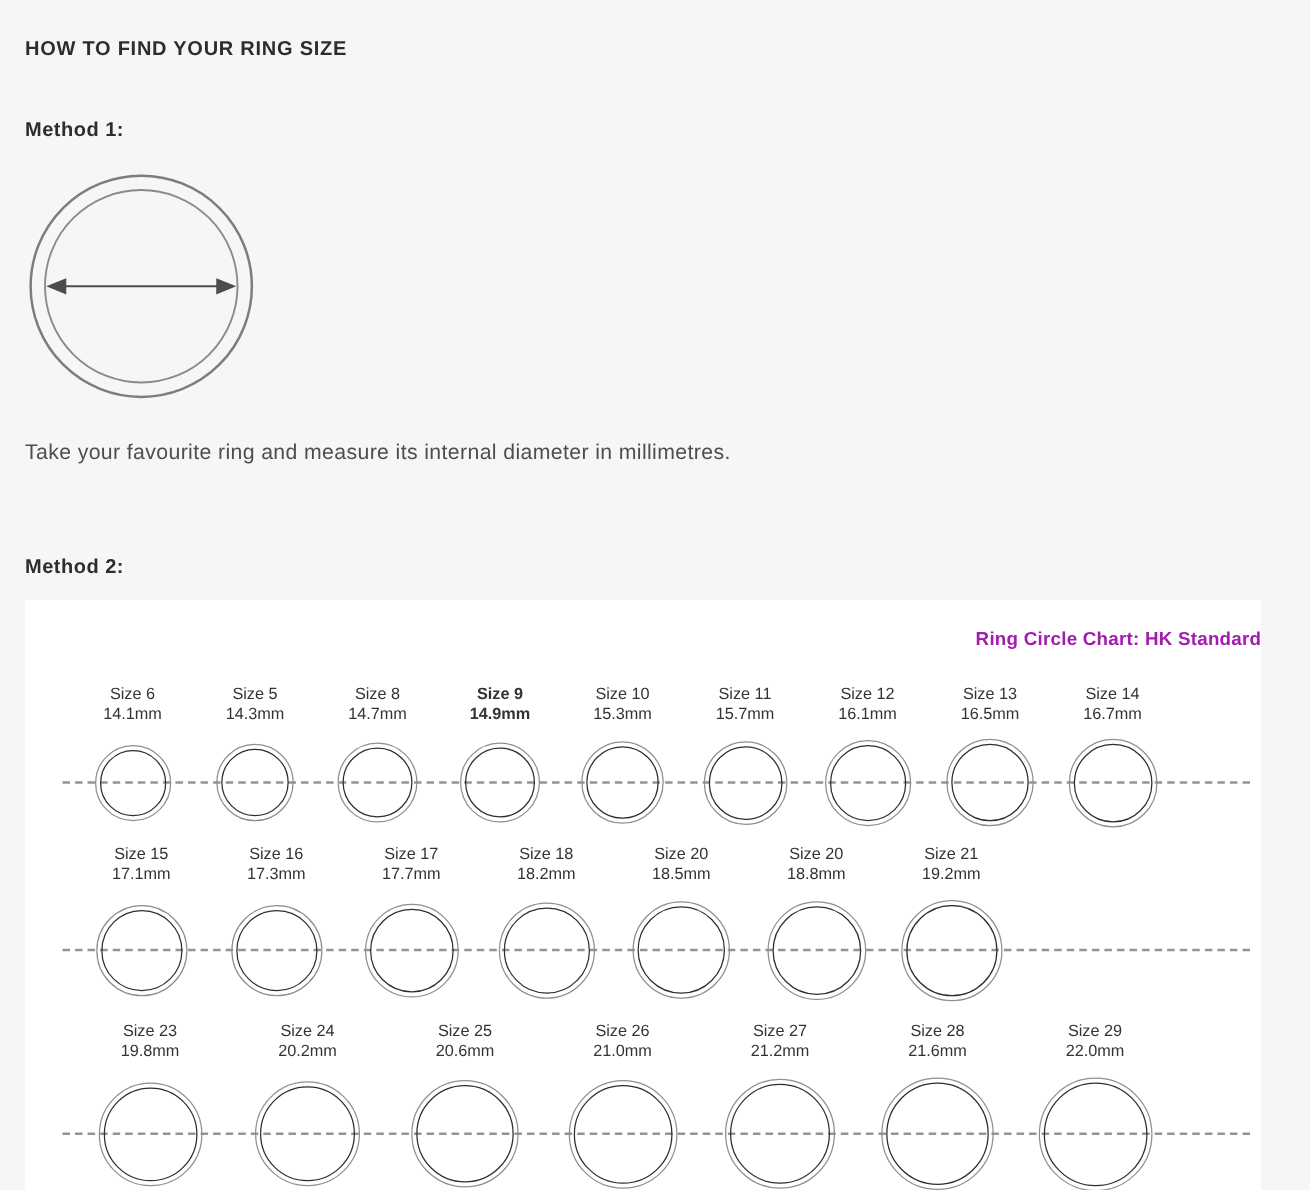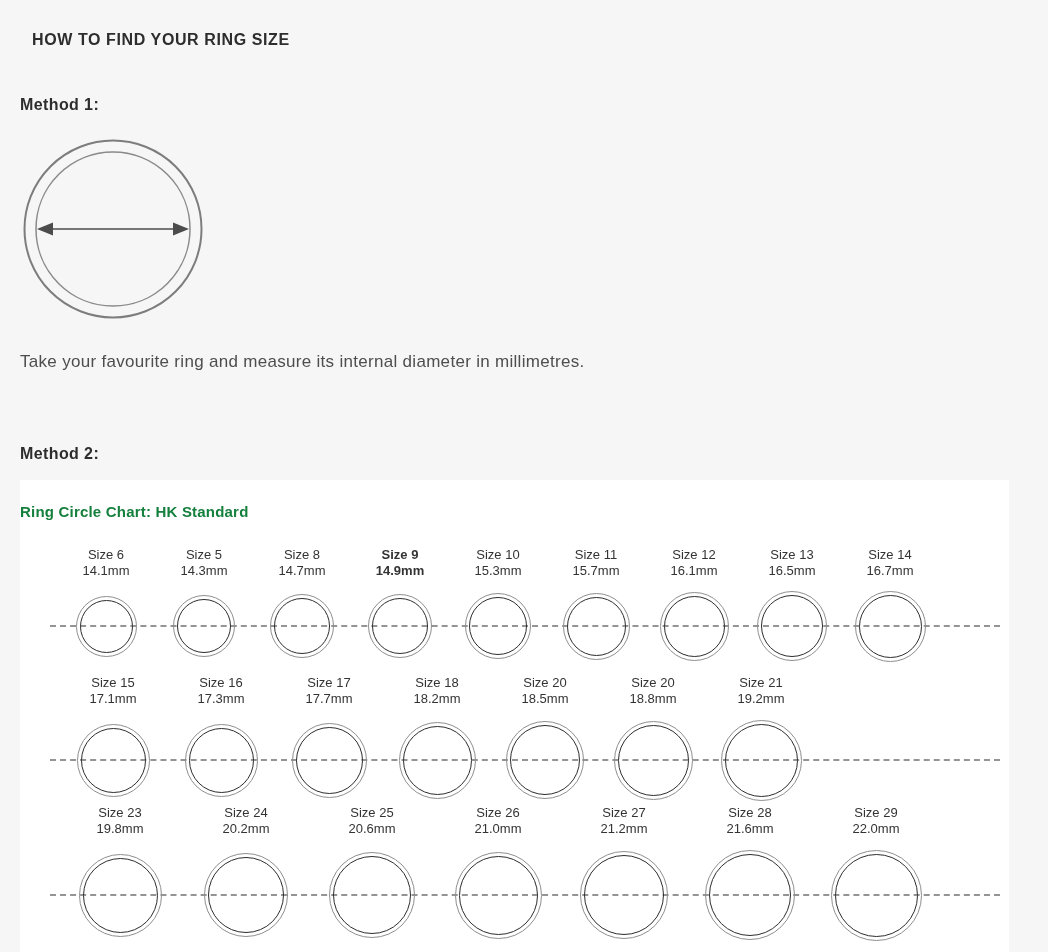--- a/index.html
+++ b/index.html
@@ -14,21 +14,20 @@
     color: #2e2d2e;
   }
   .content { padding: 30px 20px 0 20px; }
 
   h1.page-title {
     font-size: 16px;
     font-weight: bold;
     letter-spacing: 0.6px;
     color: #2e2d2e;
     line-height: 19px;
-    margin-left: 12px;
   }
   h2.method-heading {
     font-size: 16px;
     font-weight: bold;
     letter-spacing: 0.4px;
     color: #2e2d2e;
     line-height: 19px;
   }
   .m1-heading { margin-top: 46px; }
   .m2-heading { margin-top: 72px; }
@@ -45,24 +44,24 @@
 
   .chart {
     margin-top: 17px;
     width: 989px;
     height: 485px;
     background: #ffffff;
   }
   .chart-title {
     padding-top: 23px;
     height: 41px;
-    text-align: left;
+    text-align: right;
     font-size: 15px;
     font-weight: bold;
-    color: #15803d;
+    color: #a21caf;
     letter-spacing: 0.2px;
   }
   .chart-row {
     position: relative;
     display: flex;
     align-items: flex-start;
   }
   .dash-line {
     position: absolute;
     left: 30px;
@@ -274,21 +273,21 @@
             <div class="ring-col" style="width: 108px;">
               <div class="ring-label">Size 21</div>
               <div class="ring-mm">19.2mm</div>
               <div class="ring-area" style="height: 82px;">
                 <div class="ring-outer" style="width: 81px; height: 81px; border-color: rgb(143, 143, 143);">
                   <div class="ring-inner" style="border-color: rgb(45, 45, 45);"></div>
                 </div>
               </div>
             </div>
           </div>
-          <div class="chart-row" style="padding-left: 37px; margin-top: 4px; height: 136px;">
+          <div class="chart-row" style="padding-left: 37px; margin-top: 16px; height: 136px;">
             <div class="dash-line" style="top: 89px;"></div>
             <div class="ring-col" style="width: 126px;">
               <div class="ring-label">Size 23</div>
               <div class="ring-mm">19.8mm</div>
               <div class="ring-area" style="height: 92px;">
                 <div class="ring-outer" style="width: 83px; height: 83px; border-color: rgb(143, 143, 143);">
                   <div class="ring-inner" style="border-color: rgb(45, 45, 45);"></div>
                 </div>
               </div>
             </div>

